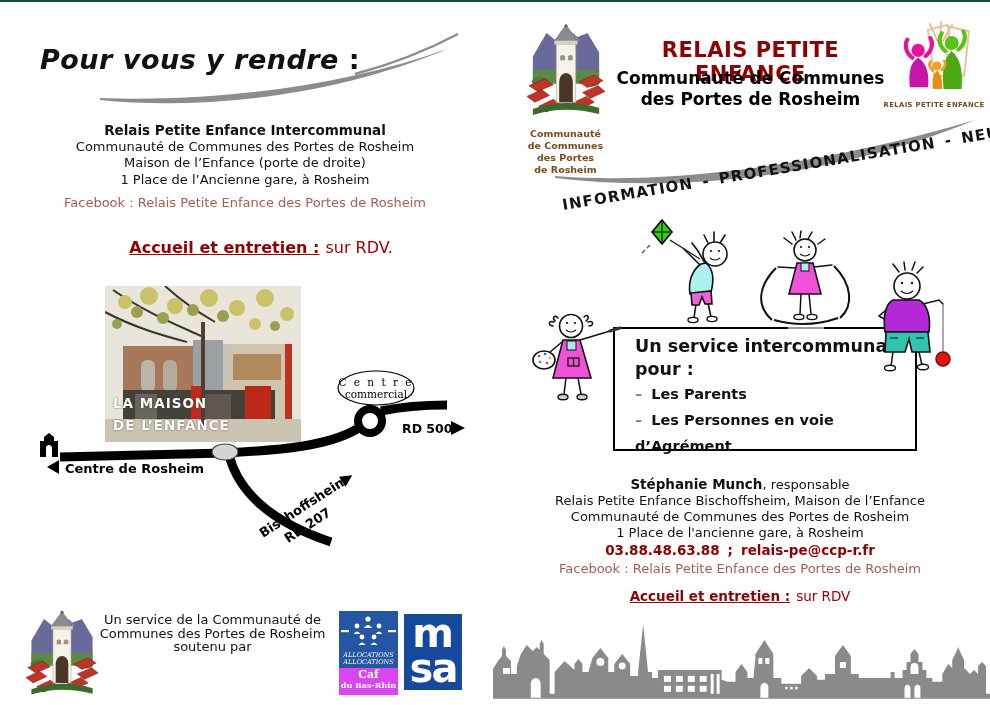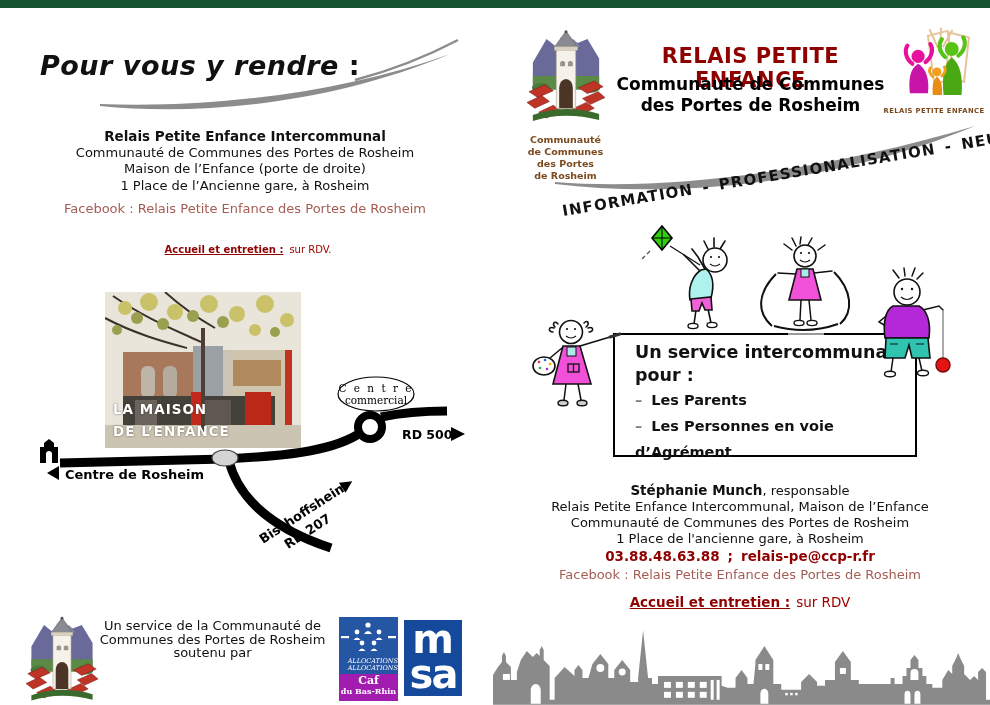--- a/index.html
+++ b/index.html
@@ -1,60 +1,60 @@
 <!DOCTYPE html>
 <html><head>
 <meta charset="utf-8">
 <style>
   html,body { margin:0; padding:0; }
   body {
     width:990px; height:705px; background:#ffffff; position:relative;
     font-family:"DejaVu Sans","Liberation Sans",sans-serif; color:#111;
     overflow:hidden;
   }
-  .page { position:absolute; inset:0; border-top:8px solid #14532d; }
+  .page { position:absolute; inset:0; border-top:2px solid #14532d; }
   .abs { position:absolute; }
   .center { text-align:center; }
 
   
   .heading-left {
     left:40px; top:42px; font-size:27px; font-weight:bold; font-style:italic;
     letter-spacing:0.5px; z-index:2;
   }
   .heading-left .colon { font-style:normal; }
   .swoosh-left { left:30px; top:24px; z-index:1; }
 
   .addr-left { left:0; top:120px; width:490px; font-size:13px; line-height:16.5px; }
   .addr-left .l1 { font-weight:bold; font-size:13.5px; }
 
   .contact-left { left:0; top:190px; width:490px; font-size:13.5px; }
   .phone-row { color:#8f0000; font-weight:bold; }
   .phone-row .sep { margin:0 8px; }
   .fb-row { color:#a45c54; font-size:13px; margin-top:3px; }
 
-  .rdv-left { left:3px; top:236px; width:490px; font-size:10px; color:#a00000; }
+  .rdv-left { left:16px; top:236px; width:490px; font-size:16px; color:#a00000; }
   .rdv-label { color:#8f0000; font-weight:bold; text-decoration:underline; margin-right:6px; }
 
   .photo { left:105px; top:284px; width:196px; height:156px; }
   .photo svg { display:block; }
   .photo-caption { left:113px; top:390px; color:#fff; font-weight:bold; font-size:13.5px;
     line-height:22px; letter-spacing:1px; text-shadow:0 0 2px rgba(60,50,40,.8); z-index:3; }
 
   .map-svg { left:25px; top:358px; }
 
   .footer-left-logo { left:26px; top:606px; }
   .footer-left-text { left:95px; top:611px; width:235px; font-size:13px; line-height:13.5px; }
   .footer-left-text .gap { margin-top:8px; }
 
   .caf-logo { left:339px; top:609px; width:59px; height:84px; }
   .caf-top { height:57px; background:#2456a4; position:relative; }
   .caf-top .caf-txt { position:absolute; left:0; right:0; bottom:2px; color:#fff;
     font-family:"DejaVu Serif","Liberation Serif",serif; font-style:italic;
-    font-size:6.5px; line-height:7px; text-align:right; }
-  .caf-bottom { height:27px; background:#a21caf; color:#fff; text-align:center;
+    font-size:6.5px; line-height:7px; text-align:center; }
+  .caf-bottom { height:27px; background:#d946ef; color:#fff; text-align:center;
     font-family:"DejaVu Serif","Liberation Serif",serif; }
   .caf-bottom .caf-b1 { font-size:11px; line-height:13px; font-weight:bold; }
   .caf-bottom .caf-b2 { font-size:8px; line-height:9px; font-weight:bold; }
 
   .msa-logo { left:404px; top:612px; width:58px; height:76px; background:#14499c;
     color:#fff; text-align:center; font-weight:bold; }
   .msa-logo .m1 { font-size:40px; line-height:34px; margin-top:2px; }
   .msa-logo .m2 { font-size:40px; line-height:36px; letter-spacing:-2px; }
 
   
@@ -405,21 +405,21 @@
     <path d="M31 72 L73 72 L75 92 L57 92 L54 79 L50 92 L30 92 Z" fill="#30c4b0" stroke="#111" stroke-width="1.6"></path>
     <path d="M35 78 L43 78 M61 78 L69 78" stroke="#111" stroke-width="1.2"></path>
     <ellipse cx="35" cy="108" rx="5.5" ry="2.8" fill="#fff" stroke="#111" stroke-width="1.4"></ellipse>
     <ellipse cx="68" cy="107" rx="5.5" ry="2.8" fill="#fff" stroke="#111" stroke-width="1.4"></ellipse>
     <line x1="88" y1="44" x2="88" y2="93" stroke="#888" stroke-width="1.4"></line>
     <circle cx="88" cy="99" r="7" fill="#e41414" stroke="#7a0c0c" stroke-width="1.5"></circle>
   </svg>
 
   <div class="abs contact-right center">
     <div><span class="name">Stéphanie Munch</span><span>, responsable</span></div>
-    <div>Relais Petite Enfance Intercommunal, Maison de l’Enfance</div>
+    <div>Relais Petite Enfance Bischoffsheim, Maison de l’Enfance</div>
     <div>Communauté de Communes des Portes de Rosheim</div>
     <div>1 Place de l'ancienne gare, à Rosheim</div>
   </div>
 
   <div class="abs phone-right center">
     <div class="phone-row">
       <span>03.88.48.63.88</span><span class="sep">;</span><span>relais-pe@ccp-r.fr</span>
     </div>
     <div class="fb-row">Facebook : Relais Petite Enfance des Portes de Rosheim</div>
   </div>

